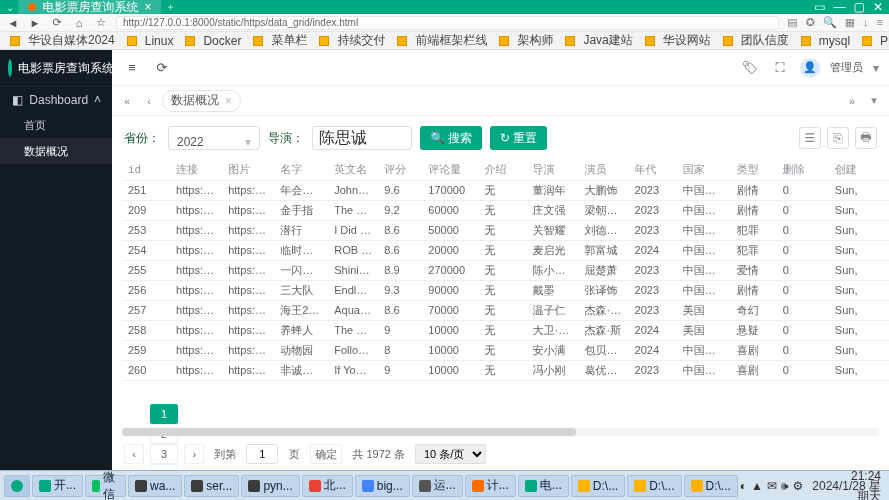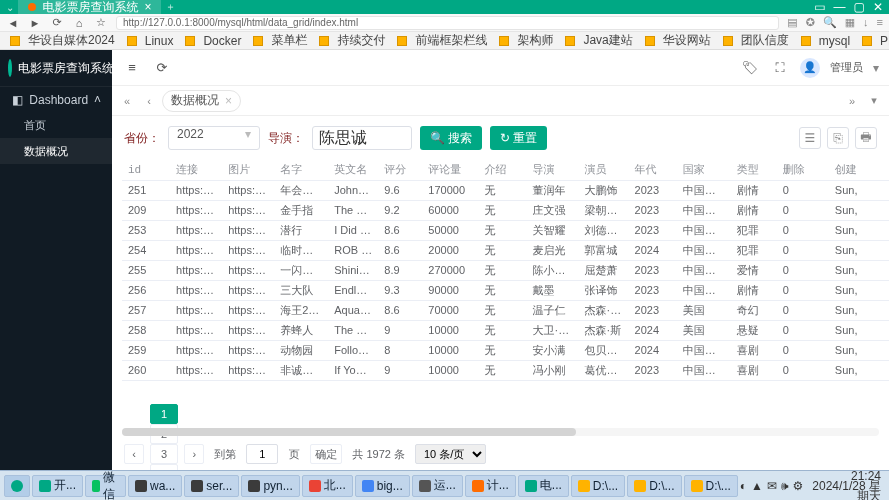--- a/index.html
+++ b/index.html
@@ -40,22 +40,22 @@
 .avatar { width:20px; height:20px; border-radius:50%; background:#d9e7ff; display:flex; align-items:center; justify-content:center; color:#2d7ff9; font-size:11px; }
 .user-area .name { font-size:11px; color:#555; }
 
 .tabs-row { height:30px; display:flex; align-items:center; padding:0 6px; gap:4px; border-bottom:1px solid #eee; }
 .tabs-row .nav { width:18px; height:18px; display:flex; align-items:center; justify-content:center; color:#888; cursor:pointer; font-size:11px; }
 .tabs-row .tab { height:22px; border:1px solid #e5e5e5; border-radius:12px; padding:0 8px; display:flex; align-items:center; gap:6px; font-size:11px; color:#555; }
 .tabs-row .tab .x { color:#bbb; cursor:pointer; }
 .tabs-row .right-nav { margin-left:auto; display:flex; gap:4px; }
 
 .filters { padding:10px 12px; display:flex; align-items:center; gap:8px; }
-.filters label { font-size:12px; color:#7f1d1d; }
-.year-sel { width:92px; height:24px; border:1px solid #dcdfe6; border-radius:3px; padding:0 8px; display:flex; align-items:flex-start; justify-content:space-between; color:#555; font-size:12px; cursor:pointer; }
+.filters label { font-size:12px; color:#14532d; }
+.year-sel { width:92px; height:24px; border:1px solid #dcdfe6; border-radius:3px; padding:0 8px; display:flex; align-items:flex-end; justify-content:space-between; color:#555; font-size:12px; cursor:pointer; }
 .dir-input { width:100px; height:24px; border:1px solid #dcdfe6; border-radius:3px; padding:0 6px; font-size:16px; color:#333; outline:none; }
 .btn { height:24px; border:none; border-radius:3px; padding:0 10px; color:#fff; font-size:12px; display:flex; align-items:center; gap:3px; cursor:pointer; }
 .btn.teal { background:#00a884; }
 .btn.green { background:#00a884; }
 .filters .rbtns { margin-left:auto; display:flex; gap:6px; }
 .mini-btn { width:22px; height:22px; border:1px solid #dcdfe6; border-radius:3px; display:flex; align-items:center; justify-content:center; color:#888; cursor:pointer; font-size:12px; background:#fff; }
 
 .table-wrap { flex:1; overflow:auto; padding:0 0 0 10px; }
 table { border-collapse:collapse; width:100%; table-layout:fixed; }
 th,td { height:20px; text-align:left; padding:0 6px; font-size:11px; color:#606266; border-bottom:1px solid #ebeef5; overflow:hidden; white-space:nowrap; text-overflow:ellipsis; }
@@ -110,21 +110,21 @@
     <span>▢</span>
     <span>✕</span>
   </div>
  </div>
  <div class="addr-bar">
   <span class="nav-btn">◄</span>
   <span class="nav-btn">►</span>
   <span class="nav-btn">⟳</span>
   <span class="nav-btn">⌂</span>
   <span class="nav-btn">☆</span>
-  <div class="url">http://127.0.0.1:8000/mysql/html/data_grid/index.html</div>
+  <div class="url">http://127.0.0.1:8000/static/https/data_grid/index.html</div>
   <div class="ric">
     <span>▤</span>
     <span>✪</span>
     <span>🔍</span>
     <span>▦</span>
     <span>↓</span>
     <span>≡</span>
   </div>
  </div>
  <div class="bookmark-bar" id="bm-bar">

